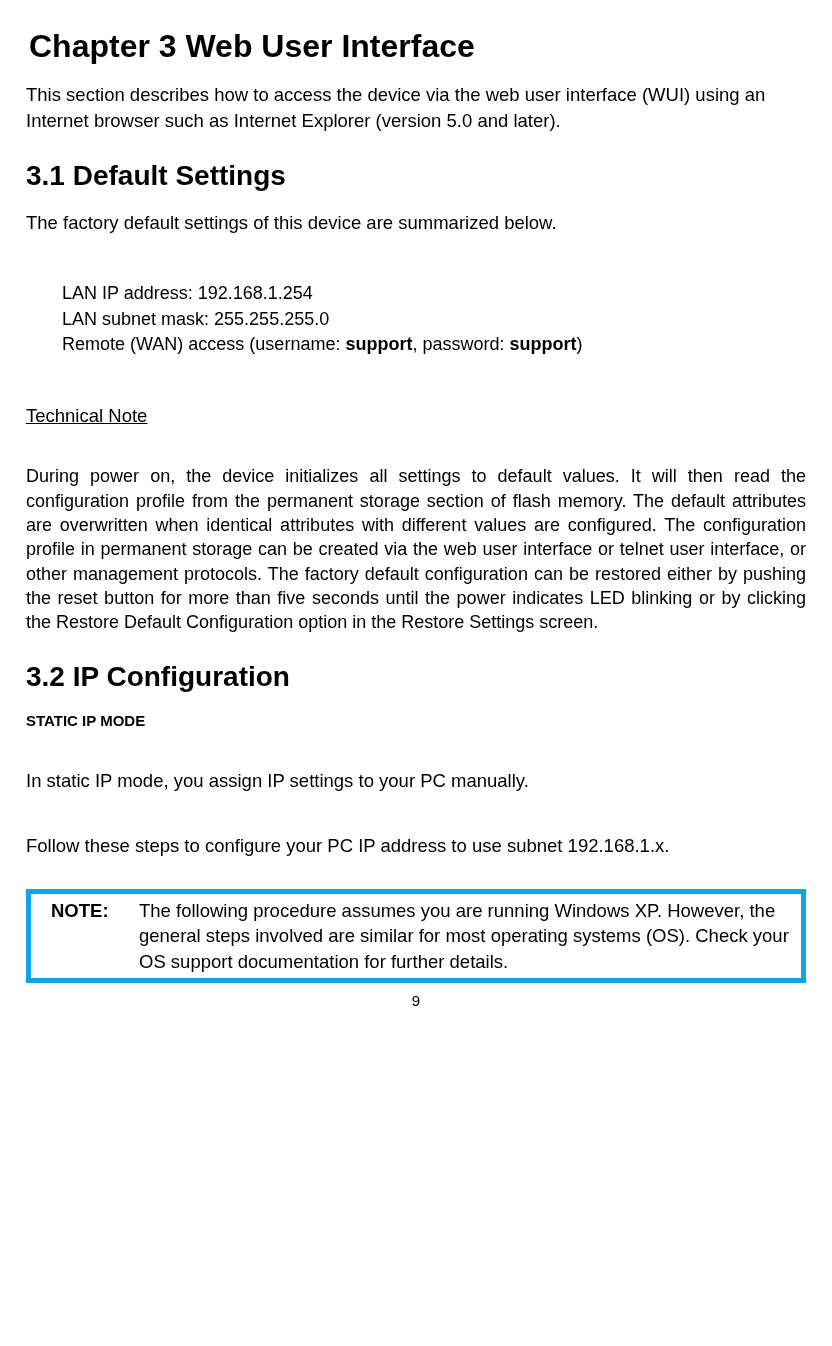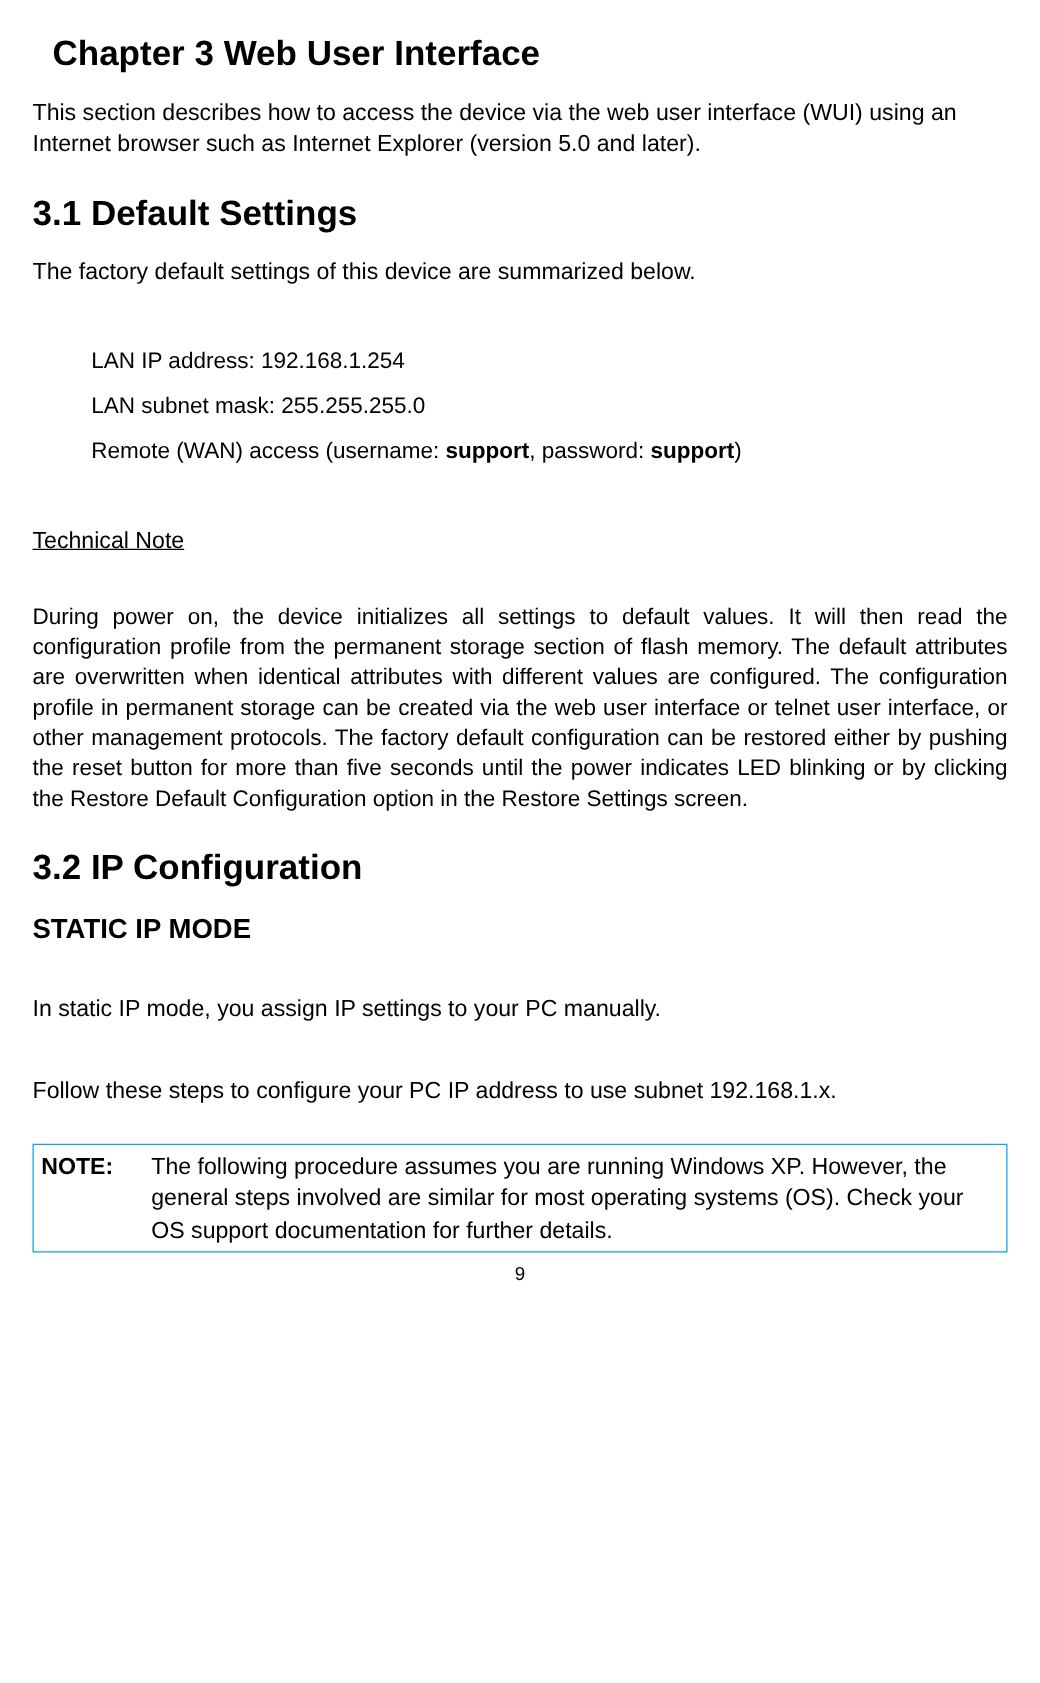--- a/index.html
+++ b/index.html
@@ -6,60 +6,60 @@
     margin: 0;
     padding: 24px 26px 10px 26px;
     font-family: Verdana, Geneva, sans-serif;
     font-size: 18.5px;
     color: #000;
     width: 832px;
     box-sizing: border-box;
     line-height: 1.38;
   }
   h1 {
-    font-size: 28px;
+    font-size: 32px;
     font-weight: bold;
-    margin: 0 0 14px 16px;
+    margin: 0 0 14px 3px;
   }
   h1.sect {
     font-size: 28px;
     margin: 24px 0 14px 0;
   }
   p.intro {
     margin: 0 0 14px 0;
   }
   .settings-block {
     margin: 46px 0 46px 36px;
     font-size: 18px;
     line-height: 1.4;
   }
-  .settings-block div { margin: 11px; }
+  .settings-block div { margin: 0; }
   .tech-note-heading {
     font-weight: normal;
     text-decoration: underline;
     font-size: 18.5px;
     margin: 34px 0 36px 0;
   }
   p.justify {
     text-align: justify;
     margin: 0 0 14px 0;
     font-size: 18px;
     line-height: 1.35;
   }
   .sub-heading {
     font-weight: bold;
-    font-size: 22px;
+    font-size: 15px;
     margin: 14px 0 36px 0;
   }
   p.body {
     margin: 0 0 40px 0;
   }
   .note-box {
-    border: 1px solid #0ea5e9;
-    padding: 4px 6px 4px 6px;
+    border: 5px solid #0ea5e9;
+    padding: 4px 6px 4px 20px;
     font-size: 18.5px;
     display: flex;
     align-items: flex-start;
     margin-top: 10px;
   }
   .note-label {
     font-weight: bold;
     flex: 0 0 88px;
   }
   .note-text {

